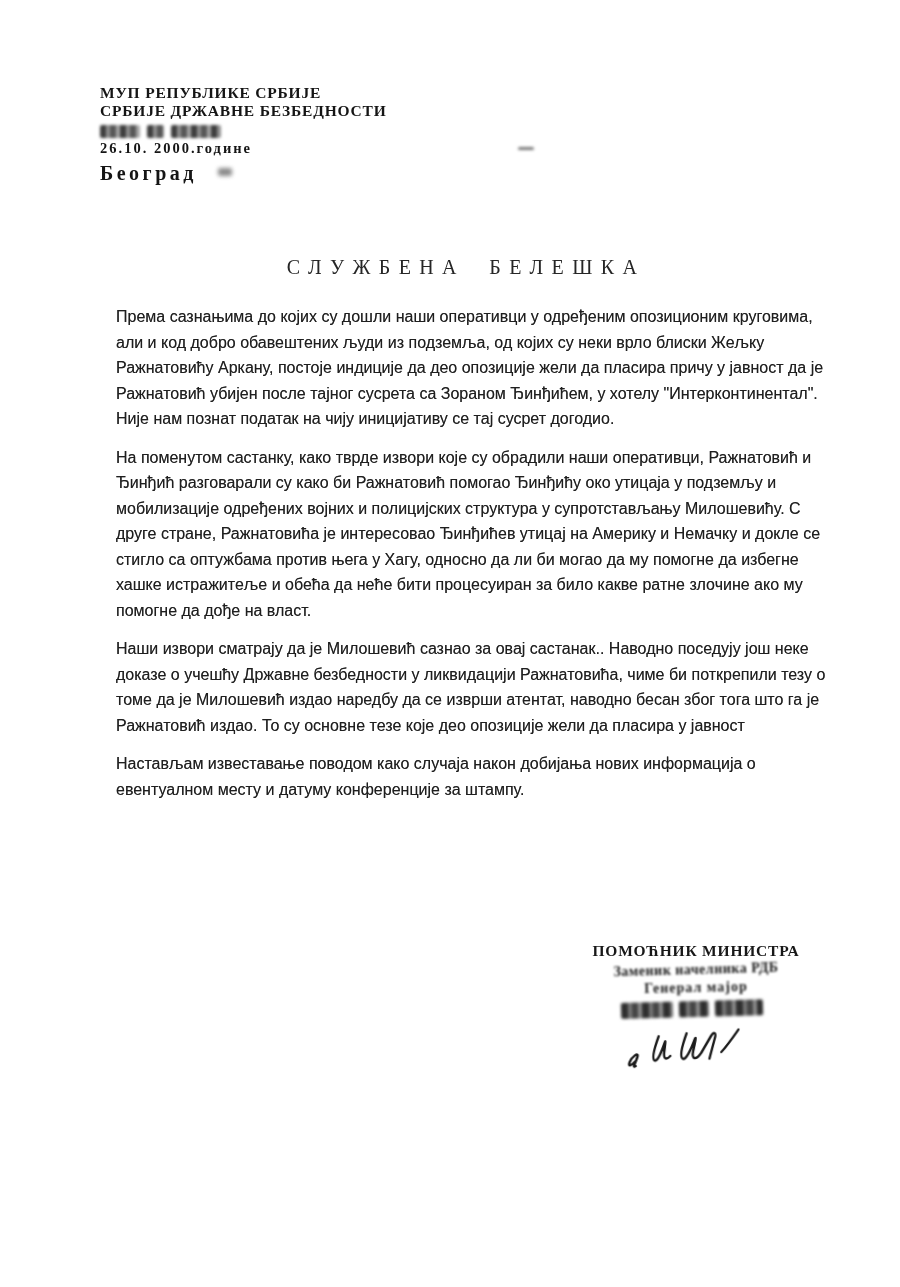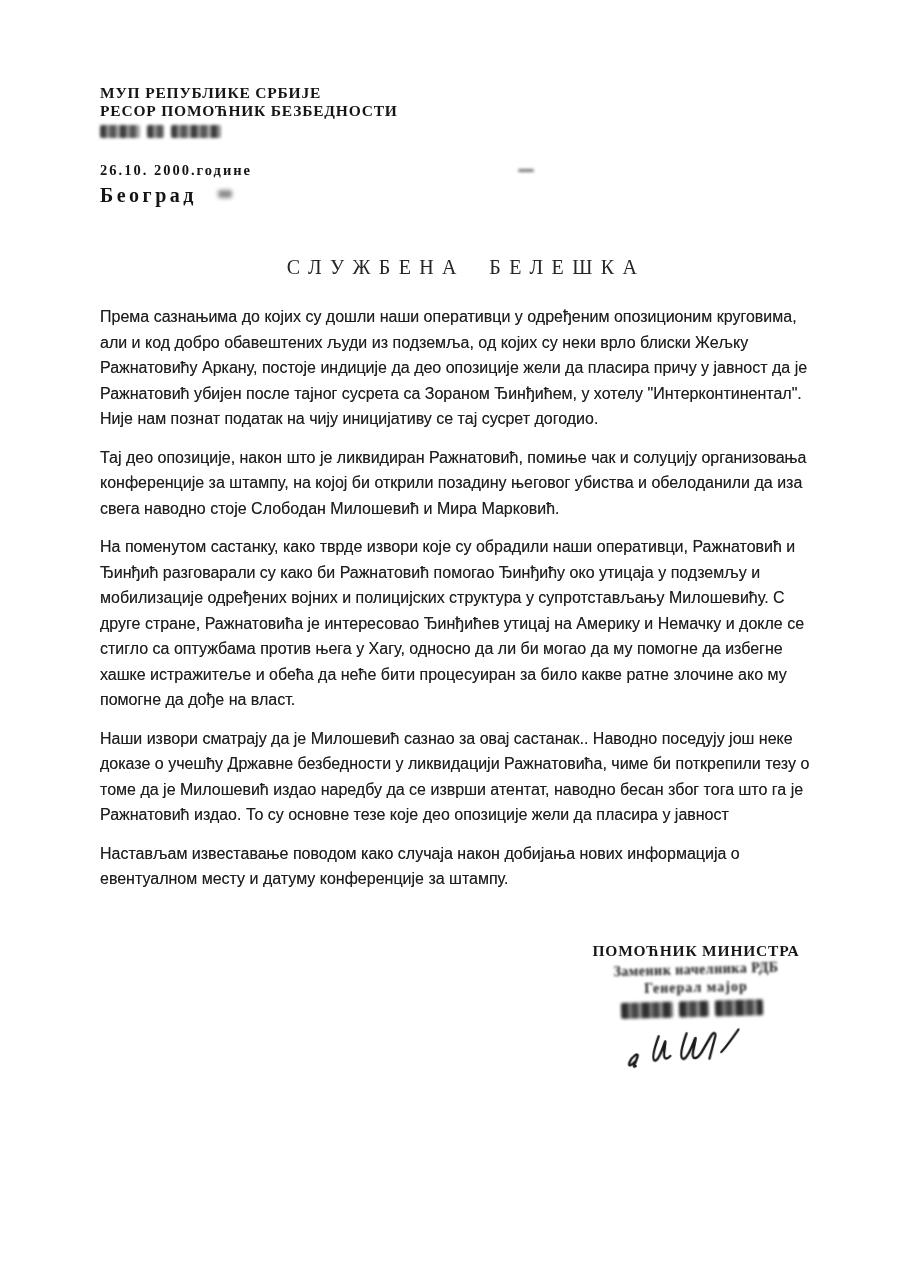--- a/index.html
+++ b/index.html
@@ -18,42 +18,42 @@
     font-weight:bold;color:#151515;
     filter:blur(0.3px);
   }
   .lh-line{font-size:15.5px;line-height:18px;letter-spacing:0.8px;}
   .lh-redaction{margin-top:5px;height:13px;display:flex;gap:7px;align-items:center;}
   .redact-chunk{
     display:inline-block;height:100%;
     background:repeating-linear-gradient(90deg,#3d3d3d 0 6px,#8f8f8f 6px 10px,#565656 10px 16px,#a5a5a5 16px 20px);
     filter:blur(1.7px);border-radius:2px;
   }
-  .lh-date{margin-top:24px;font-size:14.5px;letter-spacing:2px;position:relative;}
+  .lh-date{margin-top:2px;font-size:14.5px;letter-spacing:2px;position:relative;}
   .date-smudge{
     position:absolute;right:-14px;top:7px;width:16px;height:3px;
     background:#7a7a7a;filter:blur(1.5px);border-radius:2px;
   }
   .lh-city{margin-top:5px;font-size:20px;letter-spacing:3.5px;position:relative;}
   .city-smudge{
     position:absolute;left:118px;top:6px;width:14px;height:8px;
     background:#6e6e6e;filter:blur(2px);border-radius:2px;opacity:.8;
   }
   
   .doc-title{
     position:absolute;left:0;top:240px;width:900px;
     text-align:center;
     font-family:"Liberation Serif",serif;
     font-weight:normal;font-size:20px;margin:16px;
     letter-spacing:0.42em;word-spacing:0.55em;
     color:#262626;filter:blur(0.25px);
   }
   
   .doc-body{
-    position:absolute;left:100px;top:304px;width:712px;
+    position:absolute;left:116px;top:304px;width:712px;
     font-size:16px;line-height:25.5px;color:#1f1f1f;
     text-shadow:0 0 0.4px rgba(0,0,0,0.55);
     filter:blur(0.15px);
   }
   .doc-body p{margin:0 0 13px 0;}
   
   .sig-block{
     position:absolute;left:576px;top:942px;width:240px;
     text-align:center;
     font-family:"Liberation Serif",serif;
@@ -71,41 +71,40 @@
   }
   .sig-scribble{display:block;margin:2px auto 0 auto;transform:rotate(-2deg);filter:blur(0.4px);}
 </style>
 </head>
 <body>
 
 <div class="page">
 
   <header class="letterhead">
     <div class="lh-line">МУП РЕПУБЛИКЕ СРБИЈЕ</div>
-    <div class="lh-line">РЕСОР ПОМОЋНИК БЕЗБЕДНОСТИ</div>
+    <div class="lh-line">СРБИЈЕ ДРЖАВНЕ БЕЗБЕДНОСТИ</div>
     <div class="lh-redaction">
       <span class="redact-chunk" style="width:40px"></span>
       <span class="redact-chunk" style="width:17px"></span>
       <span class="redact-chunk" style="width:50px"></span>
     </div>
     <div class="lh-date">
       <span>26.10. 2000.године</span>
       <span class="date-smudge"></span>
     </div>
     <div class="lh-city">
       <span>Београд</span>
       <span class="city-smudge"></span>
     </div>
   </header>
 
   <h1 class="doc-title">СЛУЖБЕНА БЕЛЕШКА</h1>
 
   <main class="doc-body">
     <p>Према сазнањима до којих су дошли наши оперативци у одређеним опозиционим круговима, али и код добро обавештених људи из подземља, од којих су неки врло блиски Жељку Ражнатовићу Аркану, постоје индиције да део опозиције жели да пласира причу у јавност да је Ражнатовић убијен после тајног сусрета са Зораном Ђинђићем, у хотелу "Интерконтинентал". Није нам познат податак на чију иницијативу се тај сусрет догодио.</p>
-    <p>Тај део опозиције, након што је ликвидиран Ражнатовић, помиње чак и солуцију организовања конференције за штампу, на којој би открили позадину његовог убиства и обелоданили да иза свега наводно стоје Слободан Милошевић и Мира Марковић.</p>
     <p>На поменутом састанку, како тврде извори које су обрадили наши оперативци, Ражнатовић и Ђинђић разговарали су како би Ражнатовић помогао Ђинђићу око утицаја у подземљу и мобилизације одређених војних и полицијских структура у супротстављању Милошевићу. С друге стране, Ражнатовића је интересовао Ђинђићев утицај на Америку и Немачку и докле се стигло са оптужбама против њега у Хагу, односно да ли би могао да му помогне да избегне хашке истражитеље и обећа да неће бити процесуиран за било какве ратне злочине ако му помогне да дође на власт.</p>
     <p>Наши извори сматрају да је Милошевић сазнао за овај састанак.. Наводно поседују још неке доказе о учешћу Државне безбедности у ликвидацији Ражнатовића, чиме би поткрепили тезу о томе да је Милошевић издао наредбу да се изврши атентат, наводно бесан због тога што га је Ражнатовић издао. То су основне тезе које део опозиције жели да пласира у јавност</p>
     <p>Настављам известавање поводом како случаја након добијања нових информација о евентуалном месту и датуму конференције за штампу.</p>
   </main>
 
   <div class="sig-block">
     <div class="sig-title">ПОМОЋНИК МИНИСТРА</div>
     <div class="sig-role">Заменик начелника РДБ</div>
     <div class="sig-rank">Генерал мајор</div>
     <div class="sig-redaction">

